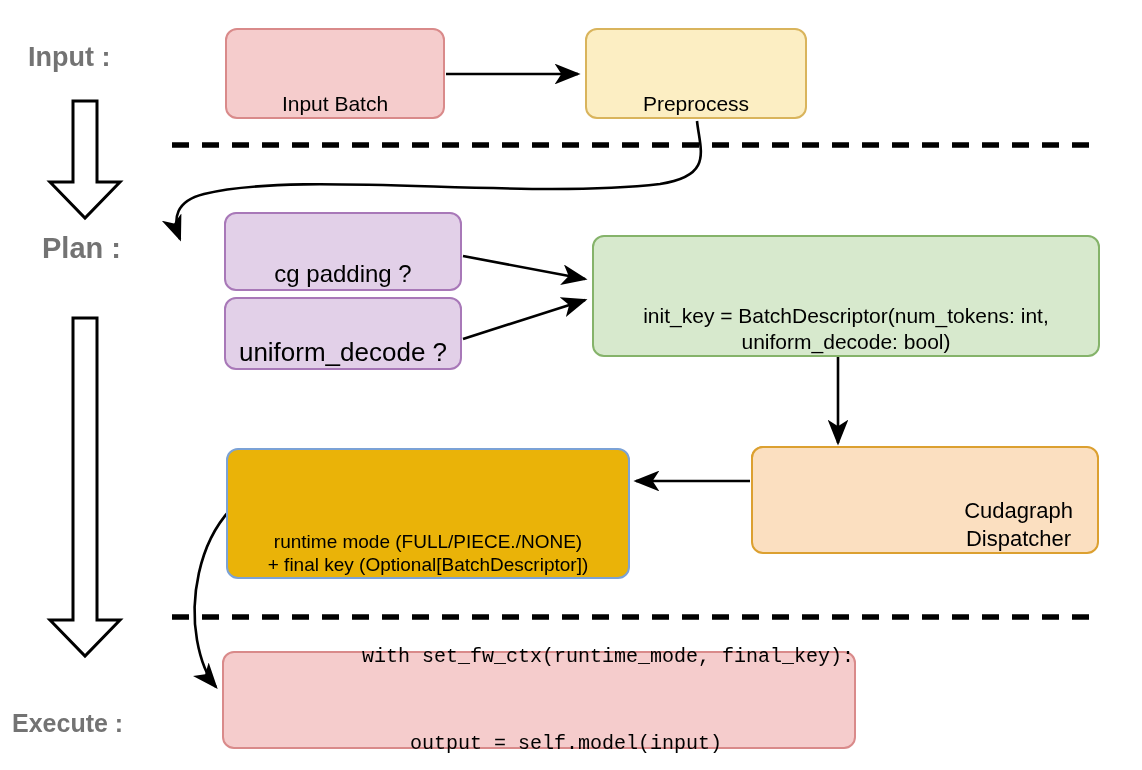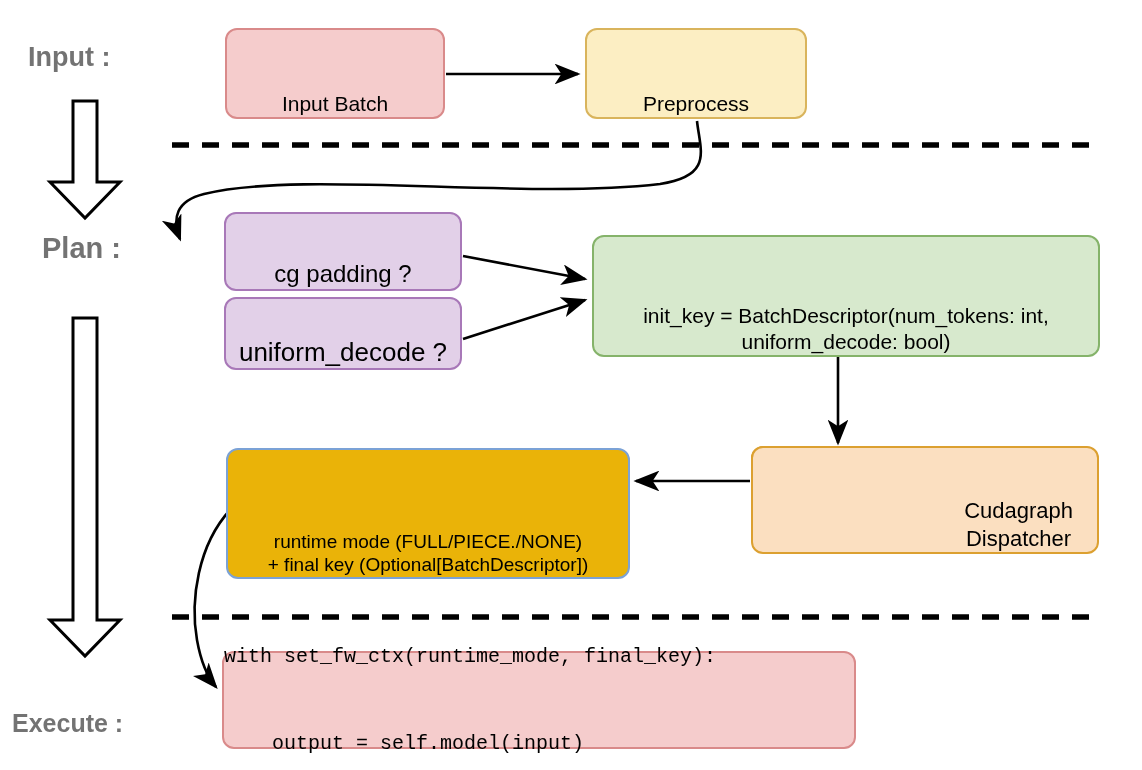--- a/index.html
+++ b/index.html
@@ -85,22 +85,23 @@
   #node-runtime-mode {
     left: 226px; top: 448px; width: 404px; height: 131px;
     background: #eab308; border: 2px solid #7ba2d6;
     font-size: 19px;
   }
   #node-exec-code {
     left: 222px; top: 651px; width: 634px; height: 98px;
     background: #f5cccc; border: 2px solid #d98a8a;
     font-family: "Liberation Mono", "DejaVu Sans Mono", monospace;
     font-size: 20px;
-    justify-content: flex-start;
+    justify-content: flex-end;
     align-items: center;
+    padding-left: 10px;
     white-space: pre;
     text-align: left;
     line-height: 1.45;
   }
 
   
   #label-input   { left: 28px;  top: 42px;  font-size: 27px; }
   #label-plan    { left: 42px;  top: 232px; font-size: 29px; }
   #label-execute { left: 12px;  top: 709px; font-size: 25px; text-align: right; }
 </style>

